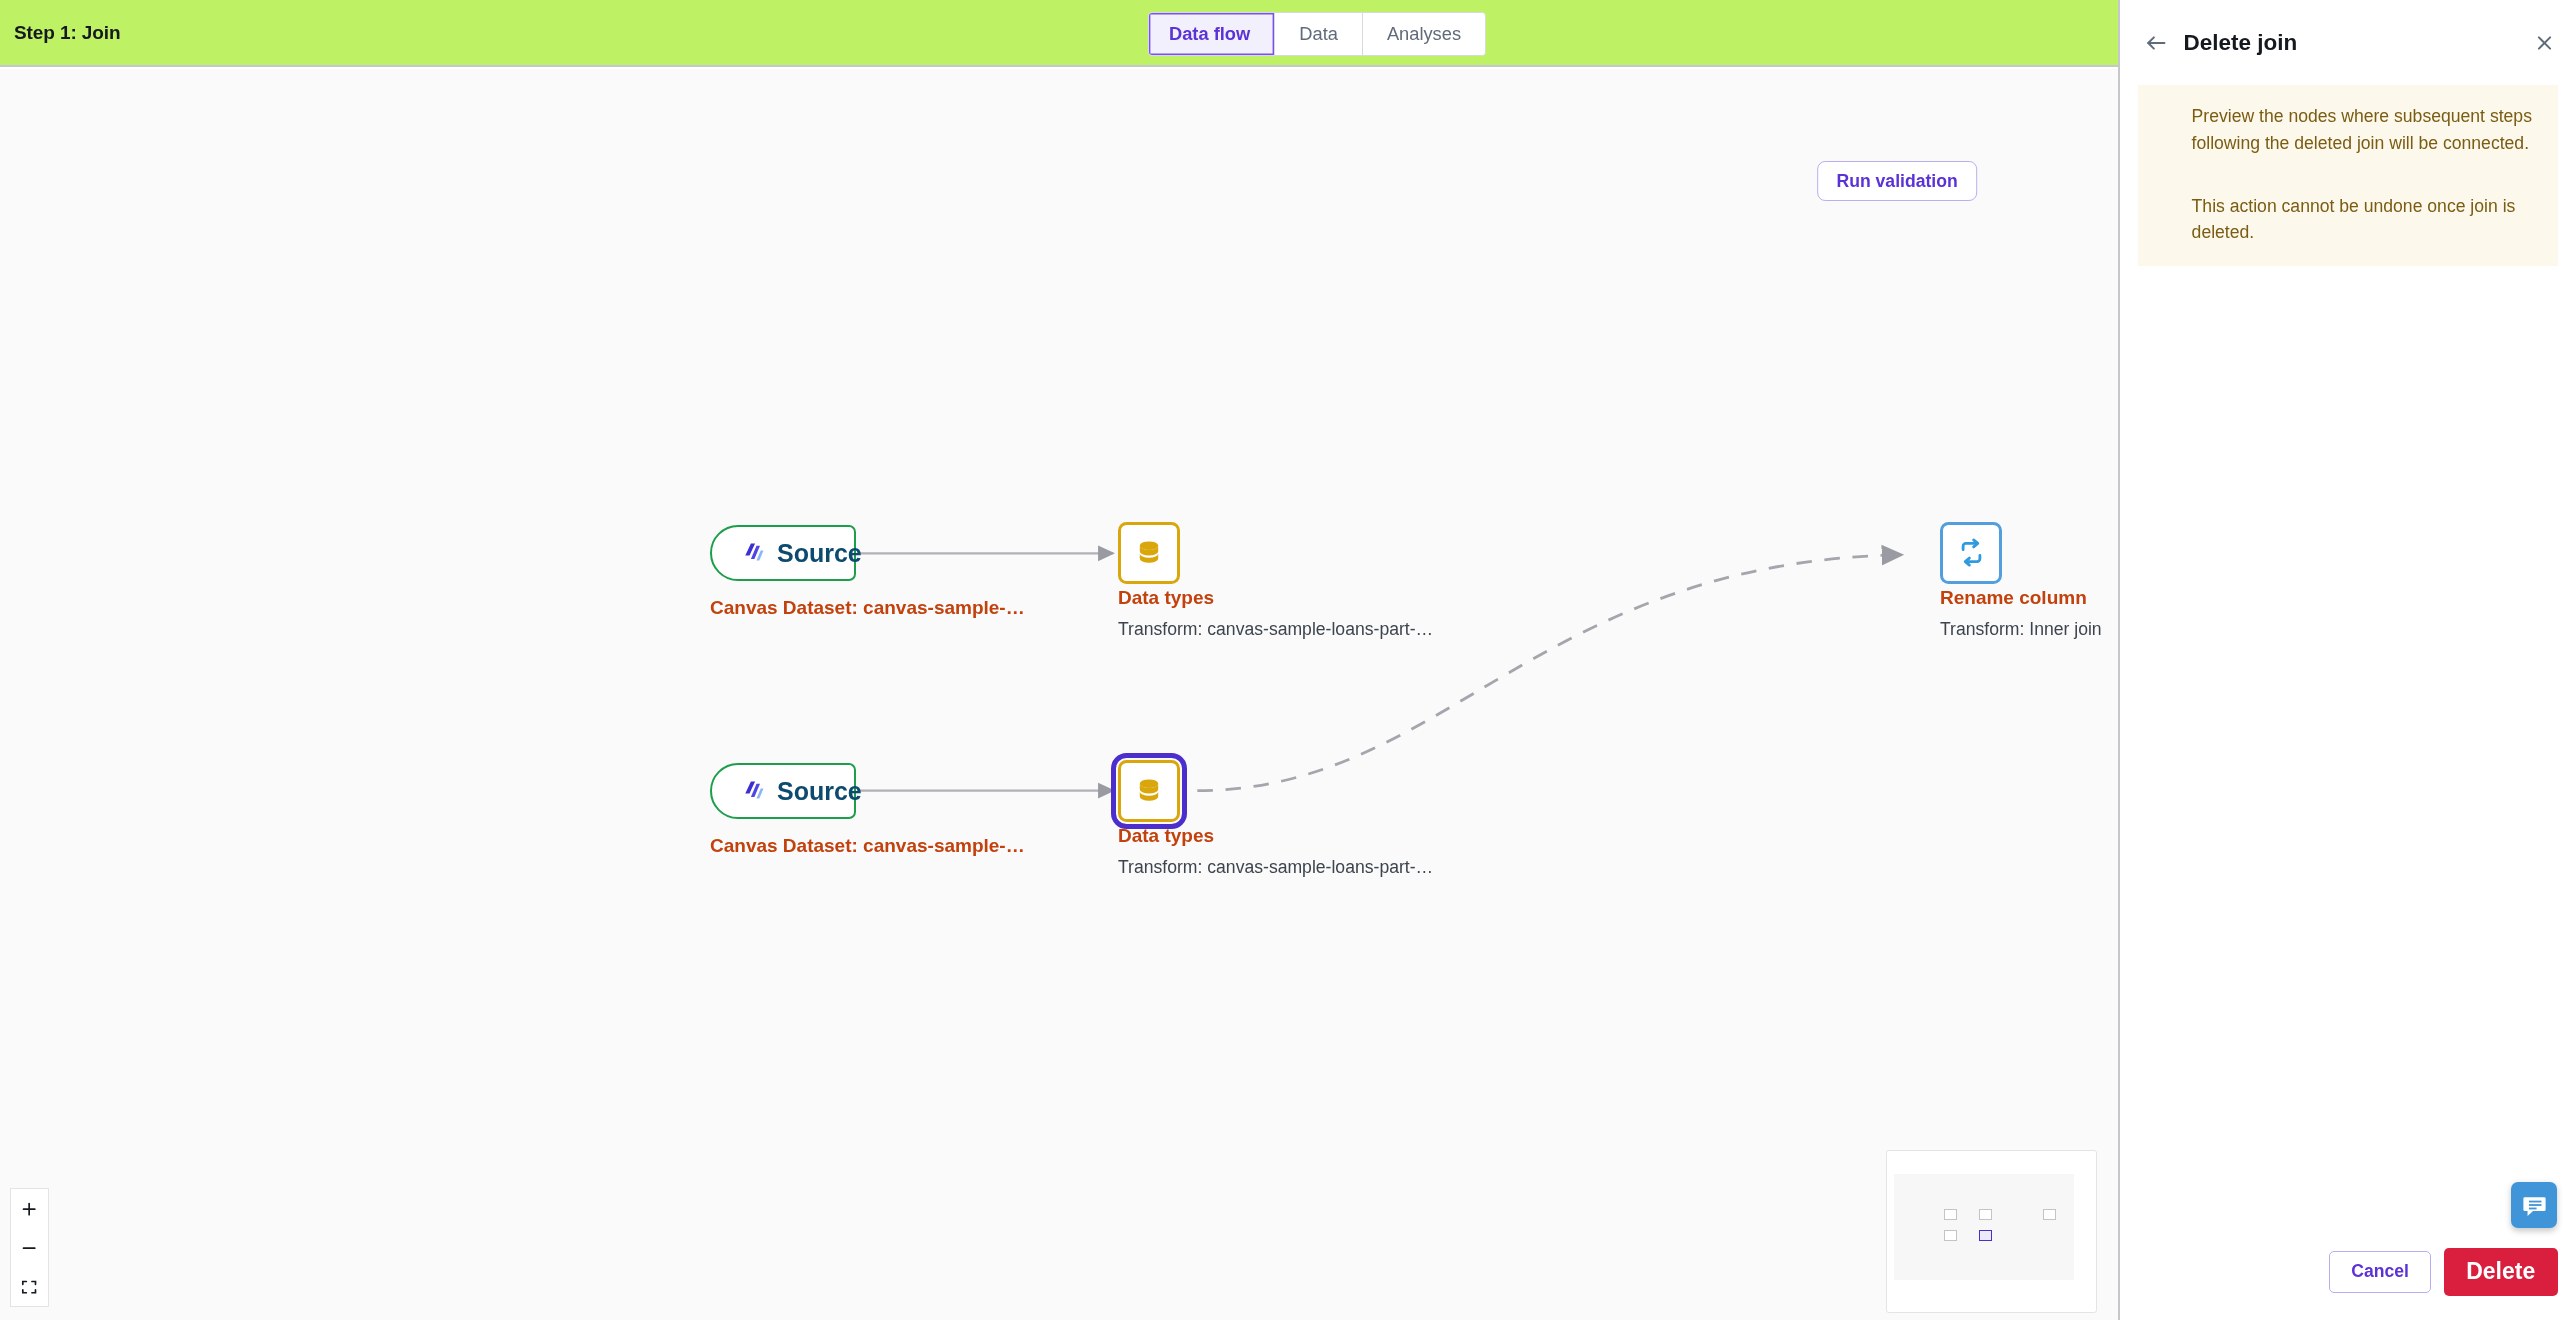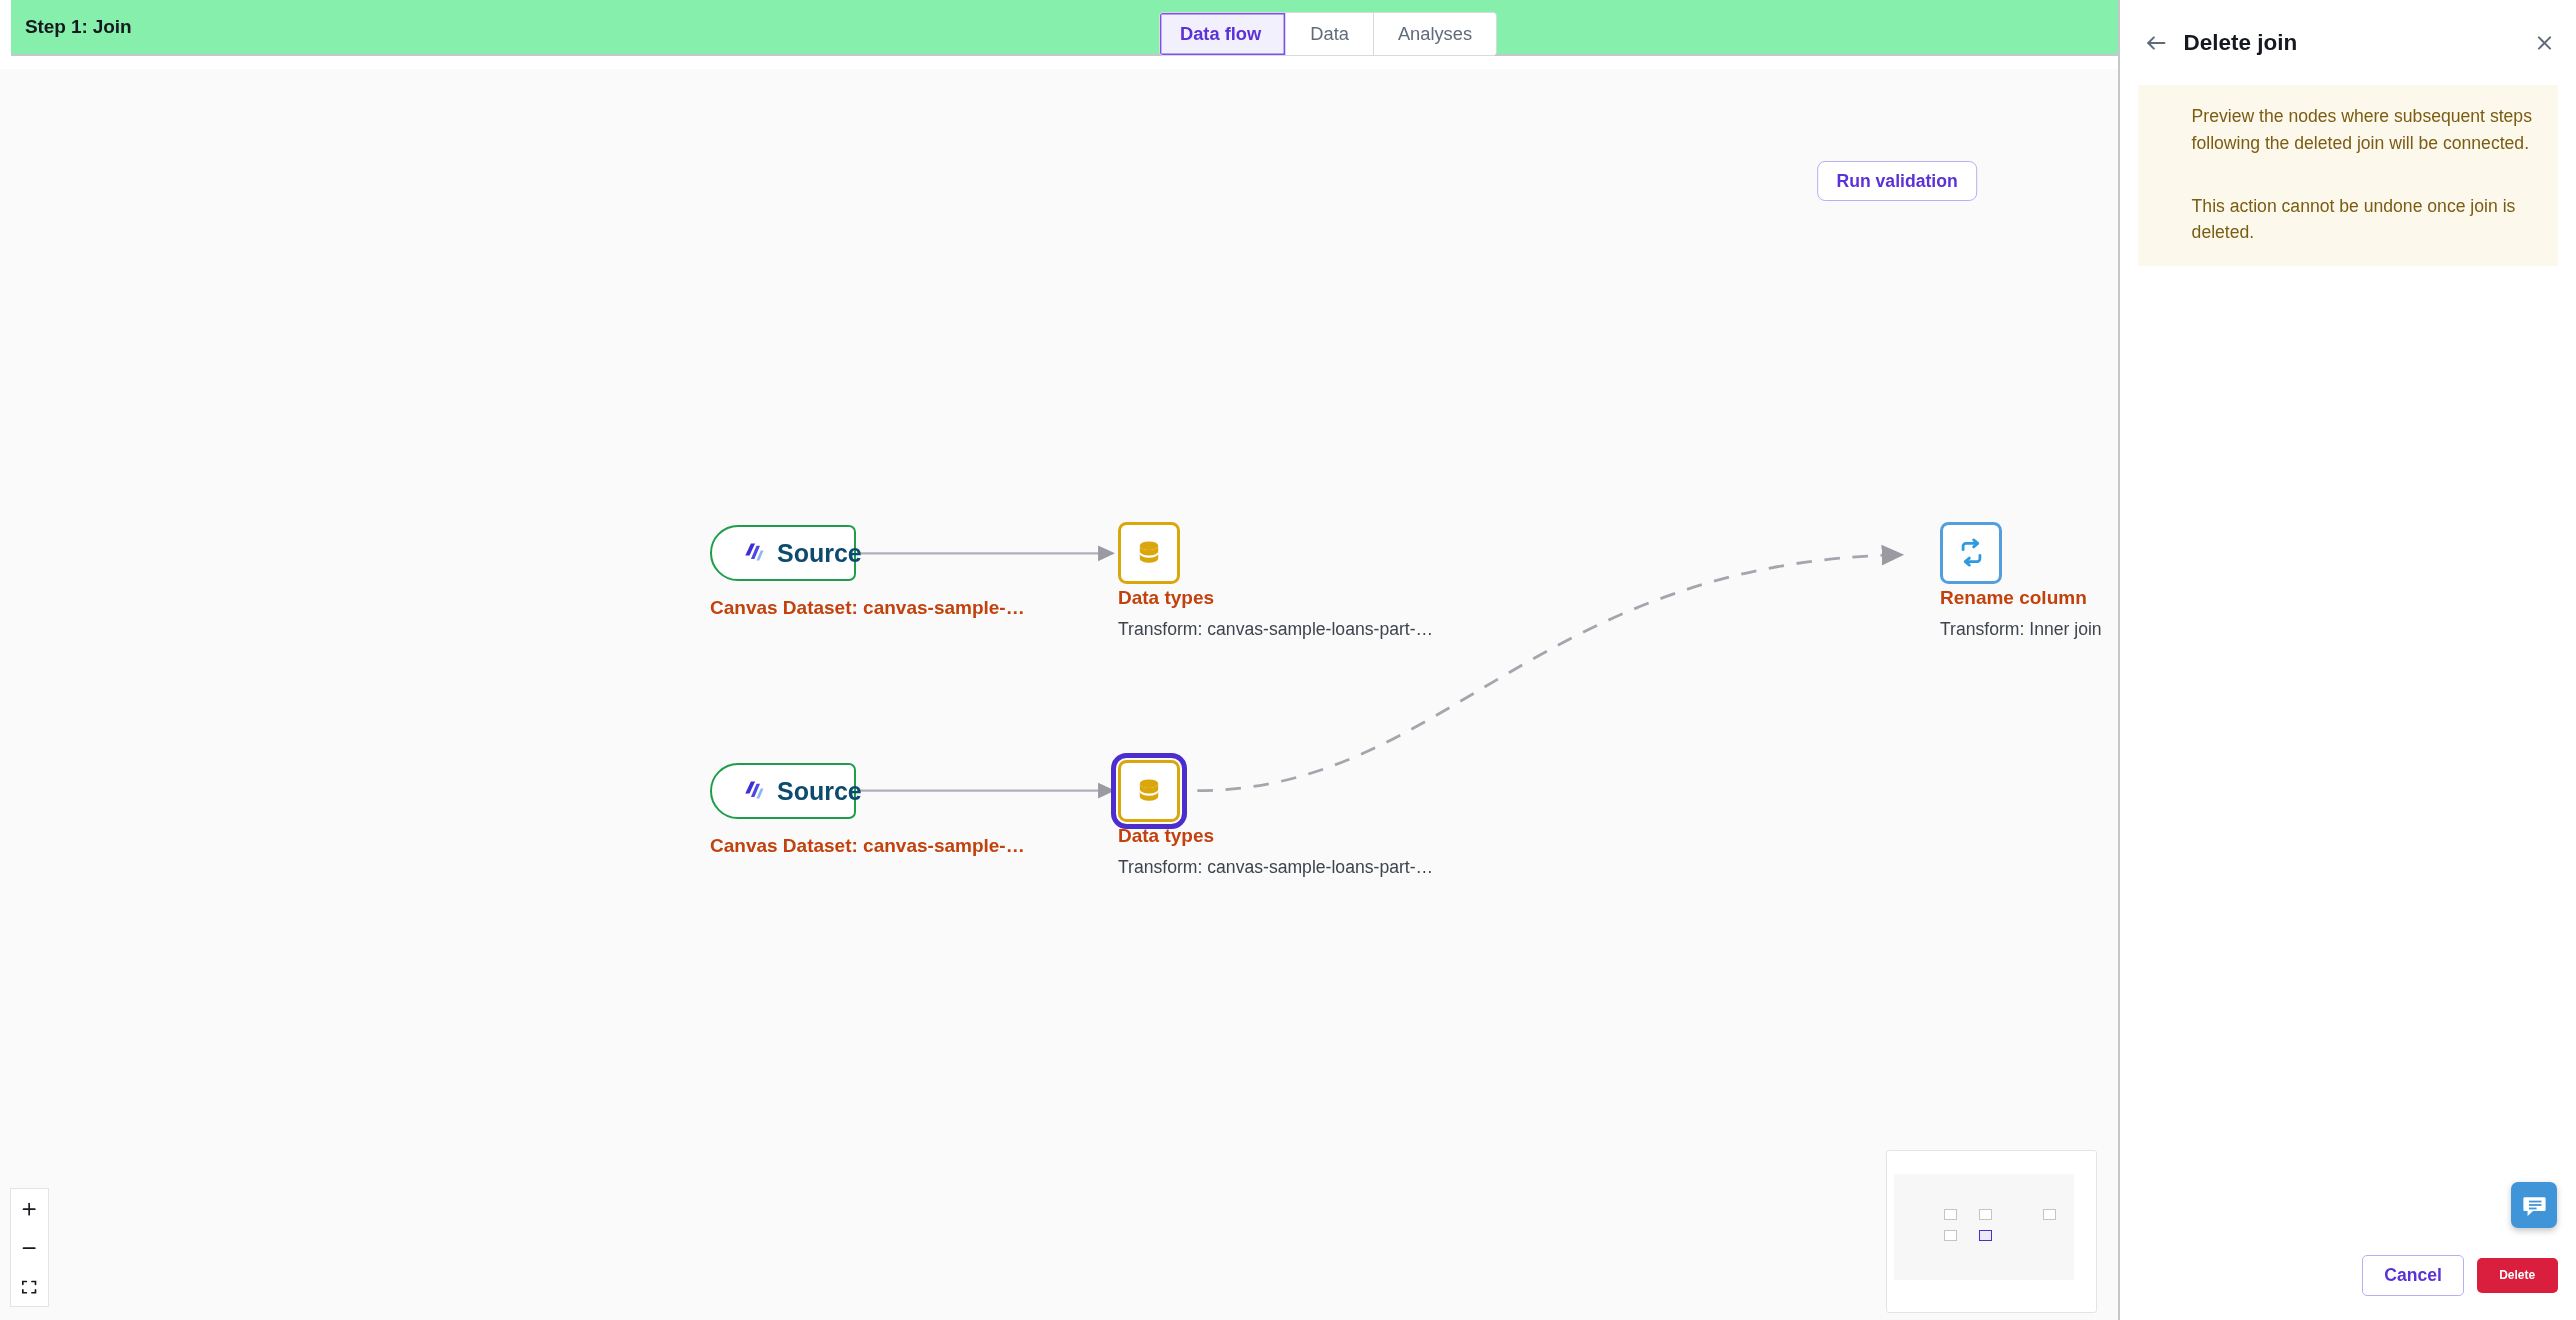--- a/index.html
+++ b/index.html
@@ -7,24 +7,23 @@
     width: 2576px; height: 1320px;
     font-family: "Liberation Sans", sans-serif;
     background: #ffffff;
     overflow: hidden;
   }
   #app { position: relative; width: 2576px; height: 1320px; }
 
   
   .header {
     position: absolute; left: 0; top: 0;
-    width: 2118px; height: 56px;
-    background: #86efac;
+    width: 2118px; height: 67px;
+    background: #bef264;
     border-bottom: 2.1px solid #c6c6cd;
-    margin-left: 11px;
   }
   .header-title {
     position: absolute; left: 14px; top: 50%;
     transform: translateY(-50%);
     font-size: 19px; font-weight: bold; color: #16191f;
     letter-spacing: -0.1px;
   }
   .segmented {
     position: absolute; left: 1148px; top: 12px;
     display: flex; height: 44px;
@@ -168,21 +167,21 @@
     position: absolute; right: 18.3px; bottom: 24px;
     display: flex; gap: 12.7px; align-items: center;
   }
   .btn-cancel {
     padding: 9.2px 21px; border: 1.4px solid #b9aef0; border-radius: 5px;
     background: #ffffff; color: #5b32d6; font-size: 17.6px; font-weight: bold;
     cursor: pointer;
   }
   .btn-delete {
     padding: 10.6px 22.5px; border: none; border-radius: 5px;
-    background: #d91f3d; color: #ffffff; font-size: 12px; font-weight: bold;
+    background: #d91f3d; color: #ffffff; font-size: 23px; font-weight: bold;
     cursor: pointer;
   }
 
   .chat-fab {
     position: absolute; right: 19px; bottom: 92px;
     width: 46px; height: 46px; border-radius: 7px;
     background: #3f95d7; display: flex; align-items: center; justify-content: center;
     cursor: pointer; box-shadow: 0 2.1px 6.3px rgba(0,0,0,0.22);
   }
 </style>

